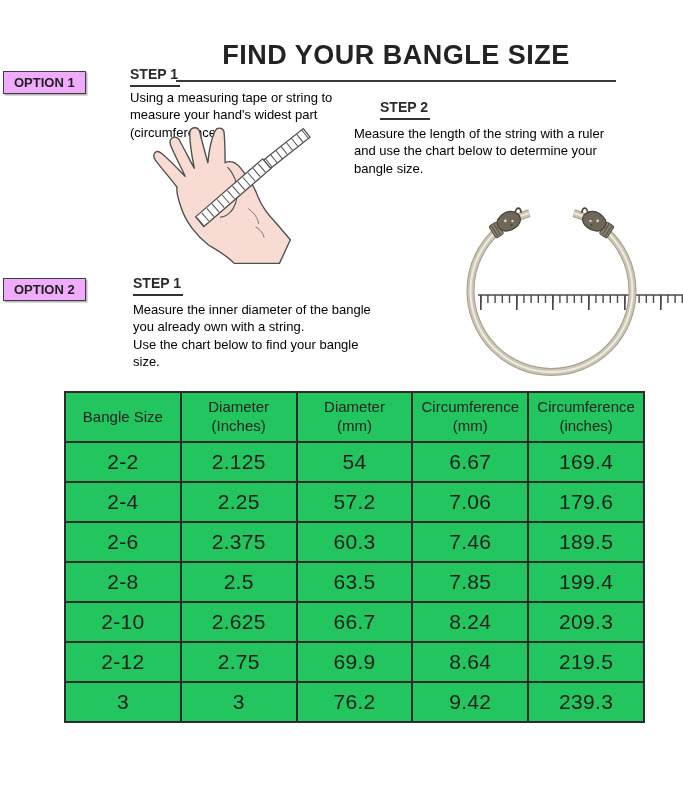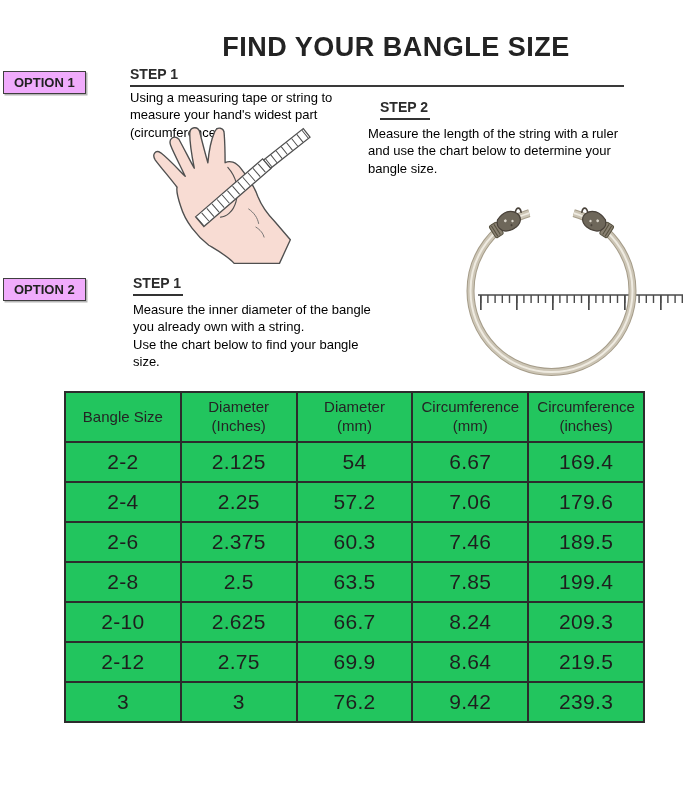--- a/index.html
+++ b/index.html
@@ -4,22 +4,22 @@
 <title>Bangle Size Guide</title>
 <style>
   html,body{margin:0;padding:0;background:#ffffff;}
   .canvas{
     position:relative;width:683px;height:800px;background:#ffffff;
     font-family:"Liberation Sans",sans-serif;color:#2a2a2a;overflow:hidden;
   }
   
   .title-block{position:absolute;left:160px;top:24px;width:472px;text-align:center;}
   .title-block h1{
-    margin:8px;font-size:27px;font-weight:700;letter-spacing:.5px;color:#232323;
-    padding-bottom:22px;border-bottom:2px solid #3a3a3a;
+    margin:16px;font-size:27px;font-weight:700;letter-spacing:.5px;color:#232323;
+    padding-bottom:9px;border-bottom:2px solid #3a3a3a;
   }
   
   .option-badge{
     position:absolute;left:3px;border:1.5px solid #3f3f3f;background:#f0abfc;
     padding:3px 10px;font-size:13px;font-weight:700;color:#222;
     box-shadow:1.5px 1.5px 0 rgba(90,90,90,.45);
   }
   .option-badge.o1{top:71px;}
   .option-badge.o2{top:278px;}
   
@@ -29,21 +29,21 @@
   }
   .s1a{left:130px;top:66px;}
   .s2{left:380px;top:99px;}
   .s1b{left:133px;top:275px;}
   
   .para{
     position:absolute;font-size:13px;line-height:1.34;color:#000000;
     white-space:pre-line;
   }
   .p1{left:130px;top:89px;width:240px;}
-  .p2{left:368px;top:125px;width:308px;}
+  .p2{left:354px;top:125px;width:308px;}
   .p3{left:133px;top:301px;width:285px;}
   
   .hand-illo{position:absolute;left:136px;top:122px;width:180px;height:145px;}
   .bangle-illo{position:absolute;left:440px;top:192px;width:243px;height:195px;}
   
   table.size-chart{
     position:absolute;left:64px;top:391px;width:581px;
     border-collapse:collapse;table-layout:fixed;background:#22c55e;
   }
   .size-chart th,.size-chart td{

